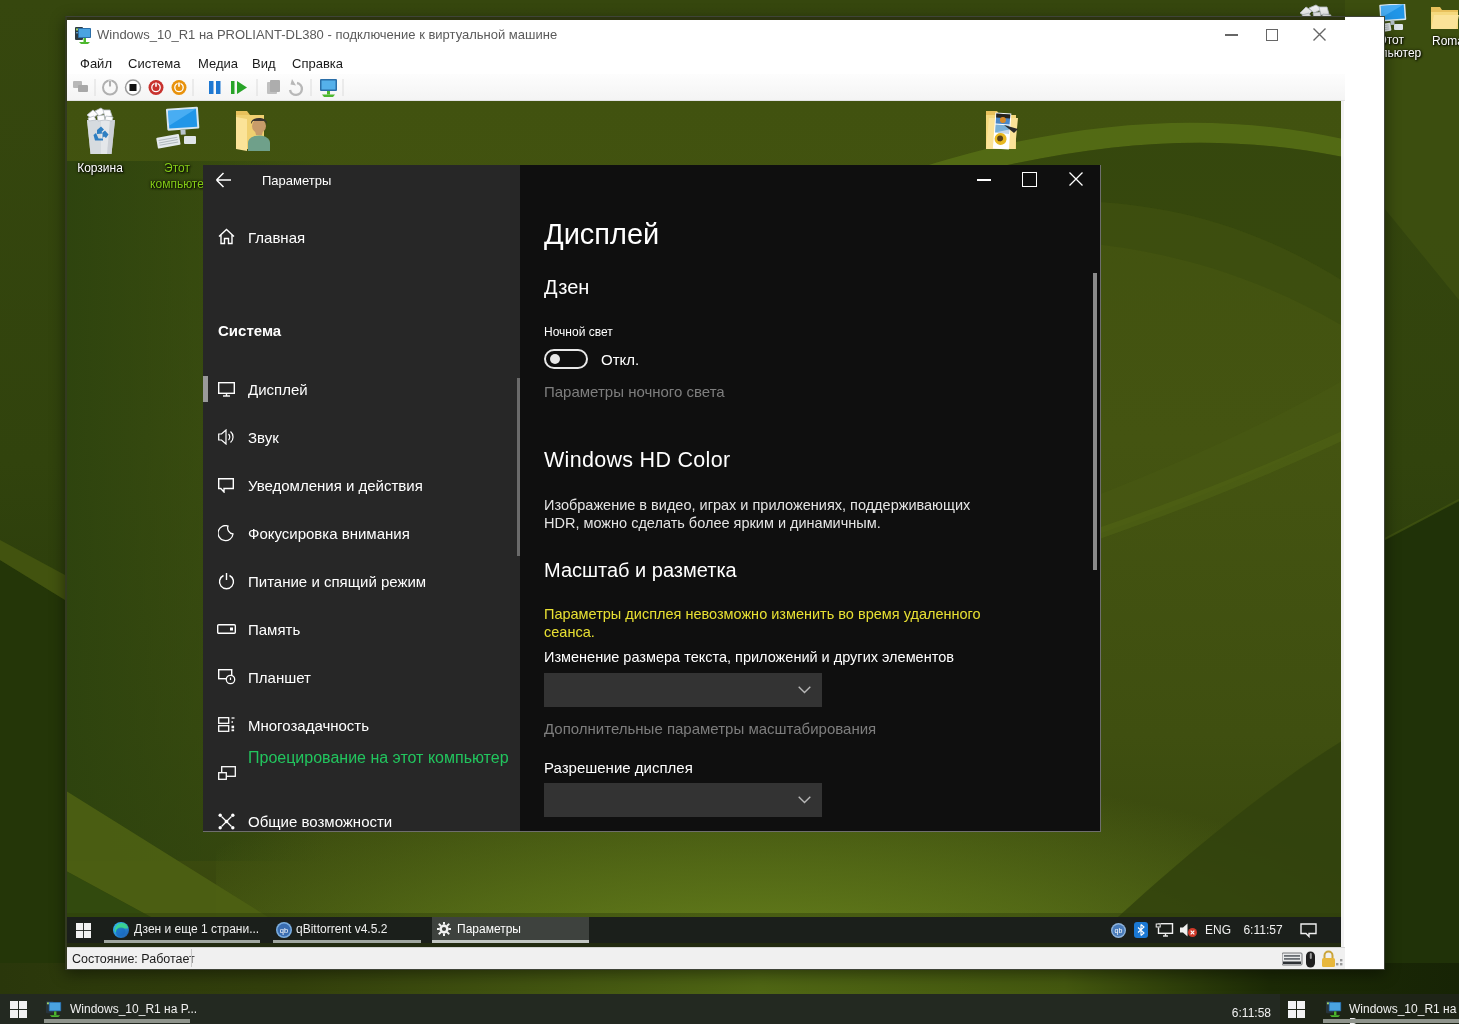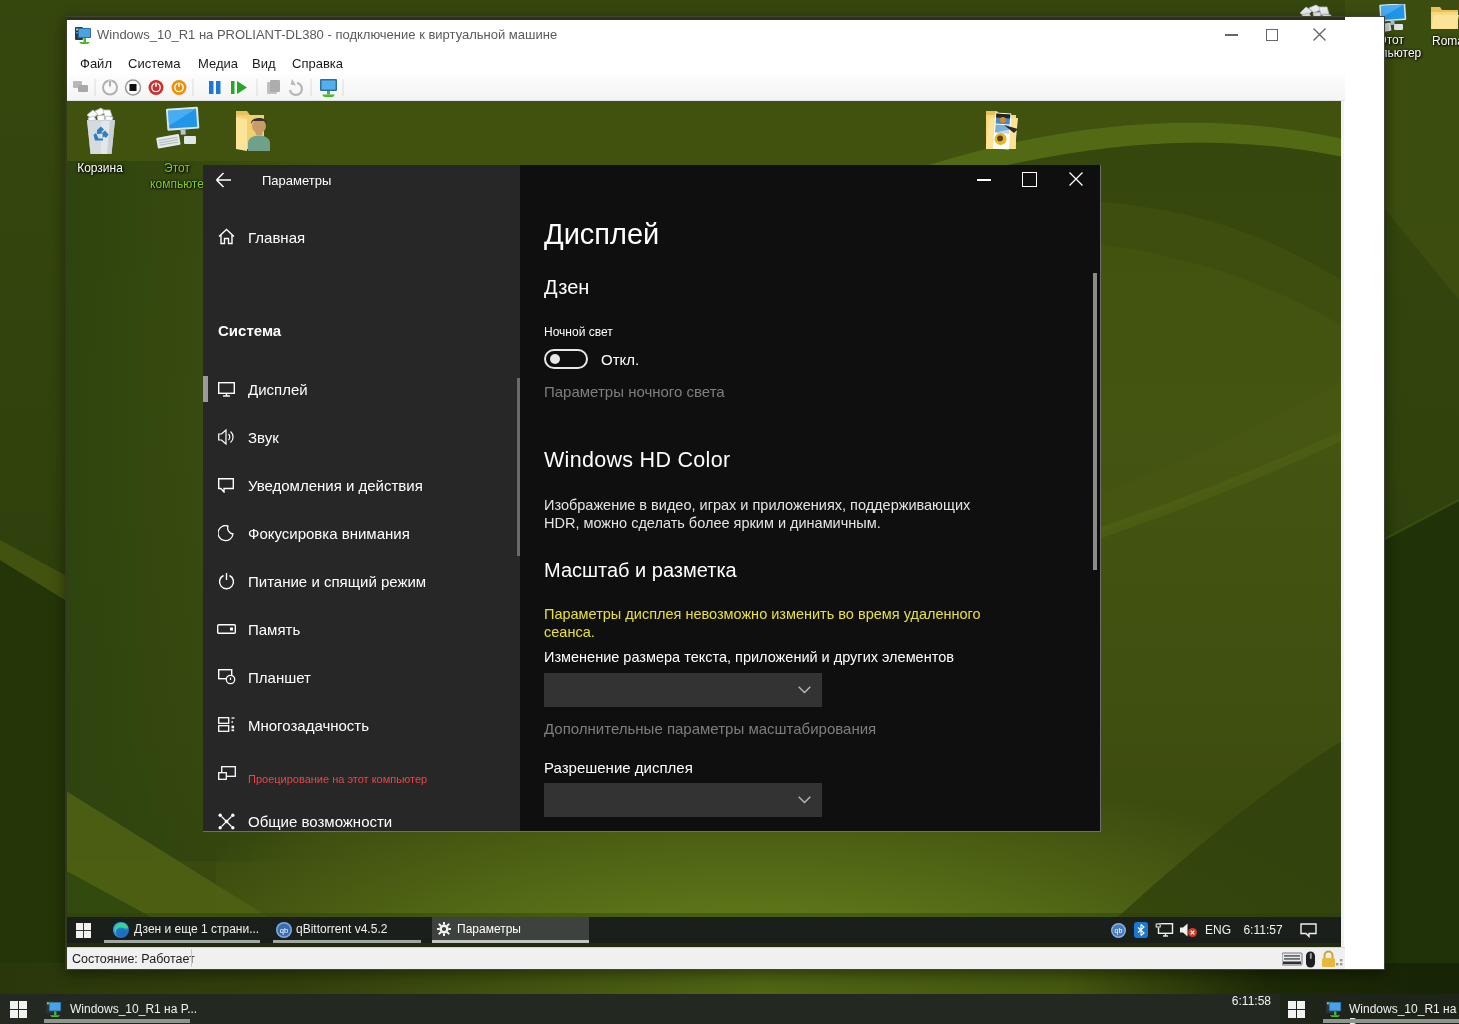--- a/index.html
+++ b/index.html
@@ -86,21 +86,21 @@
     <svg class="abs" style="left:46px;top:6px;" width="18" height="18" viewBox="0 0 19 19">
       <rect x="0" y="1" width="8" height="13" rx="1" fill="#28343c"></rect>
       <rect x="1" y="2.5" width="6" height="2" fill="#9fd468"></rect>
       <rect x="3" y="2" width="13" height="10" rx="0.8" fill="#2a6ea8"></rect>
       <rect x="4" y="3" width="11" height="8" fill="#4aa3e0"></rect>
       <rect x="8.5" y="12" width="2.5" height="4" fill="#4db82e"></rect>
       <path d="M4 16 L15 16 L13 18 L6 18 Z" fill="#4db82e"></path>
     </svg>
     <div class="abs" style="left:70px;top:8px;font-size:12px;color:#f0f0f0;">Windows_10_R1 на P...</div>
     <div class="abs" style="left:44px;top:25px;width:146px;height:4px;background:#8f948c;"></div>
-    <div class="abs" style="left:1196px;top:0;width:75px;font-size:12px;color:#f0f0f0;text-align:right;">6:11:58</div>
+    <div class="abs" style="left:1196px;top:12px;width:75px;font-size:12px;color:#f0f0f0;text-align:right;">6:11:58</div>
     <svg class="abs" style="left:1288px;top:7px;" width="17" height="17" viewBox="0 0 17 17" fill="#f2f2f2">
       <rect x="0" y="0" width="8" height="8"></rect>
         <rect x="9" y="0" width="8" height="8"></rect>
       <rect x="0" y="9" width="8" height="8"></rect>
         <rect x="9" y="9" width="8" height="8"></rect>
     </svg>
     <svg class="abs" style="left:1326px;top:6px;" width="18" height="18" viewBox="0 0 19 19">
       <rect x="0" y="1" width="8" height="13" rx="1" fill="#28343c"></rect>
       <rect x="1" y="2.5" width="6" height="2" fill="#9fd468"></rect>
       <rect x="3" y="2" width="13" height="10" rx="0.8" fill="#2a6ea8"></rect>
@@ -395,21 +395,21 @@
           <div class="abs" style="left:314px;top:213px;width:3px;height:178px;background:#6a6a6a;"></div>
 
           <div class="abs" style="left:45px;top:216px;font-size:15px;color:#fff;">Дисплей</div>
           <div class="abs" style="left:45px;top:264px;font-size:15px;color:#fff;">Звук</div>
           <div class="abs" style="left:45px;top:312px;font-size:15px;color:#fff;">Уведомления и действия</div>
           <div class="abs" style="left:45px;top:360px;font-size:15px;color:#fff;">Фокусировка внимания</div>
           <div class="abs" style="left:45px;top:408px;font-size:15px;color:#fff;">Питание и спящий режим</div>
           <div class="abs" style="left:45px;top:456px;font-size:15px;color:#fff;">Память</div>
           <div class="abs" style="left:45px;top:504px;font-size:15px;color:#fff;">Планшет</div>
           <div class="abs" style="left:45px;top:552px;font-size:15px;color:#fff;">Многозадачность</div>
-          <div class="abs" style="left:45px;top:608px;font-size:11px;color:#ef4444;">Проецирование на этот компьютер</div>
+          <div class="abs" style="left:45px;top:584px;font-size:16px;color:#22c55e;">Проецирование на этот компьютер</div>
           <div class="abs" style="left:45px;top:648px;font-size:15px;color:#fff;">Общие возможности</div>
 
           <svg class="abs" style="left:15px;top:217px;" width="17" height="15" viewBox="0 0 17 15">
             <rect x="0.7" y="0.7" width="15.6" height="10.6" fill="none" stroke="#fff" stroke-width="1.4"></rect>
             <line x1="5" y1="14" x2="12" y2="14" stroke="#fff" stroke-width="1.4"></line>
             <line x1="8.5" y1="11.3" x2="8.5" y2="14" stroke="#fff" stroke-width="1.4"></line>
           </svg>
           <svg class="abs" style="left:15px;top:264px;" width="17" height="16" viewBox="0 0 17 16">
             <path d="M0.7 5 L3.5 5 L8 1 L8 15 L3.5 11 L0.7 11 Z" fill="none" stroke="#fff" stroke-width="1.2"></path>
             <path d="M10.5 5 A 4.2 4.2 0 0 1 10.5 11" fill="none" stroke="#fff" stroke-width="1.2"></path>

